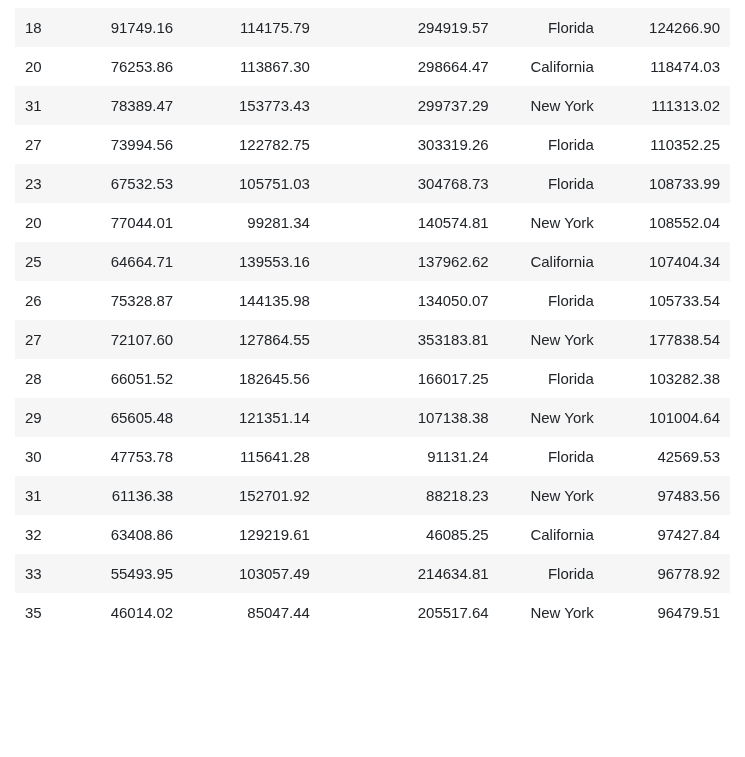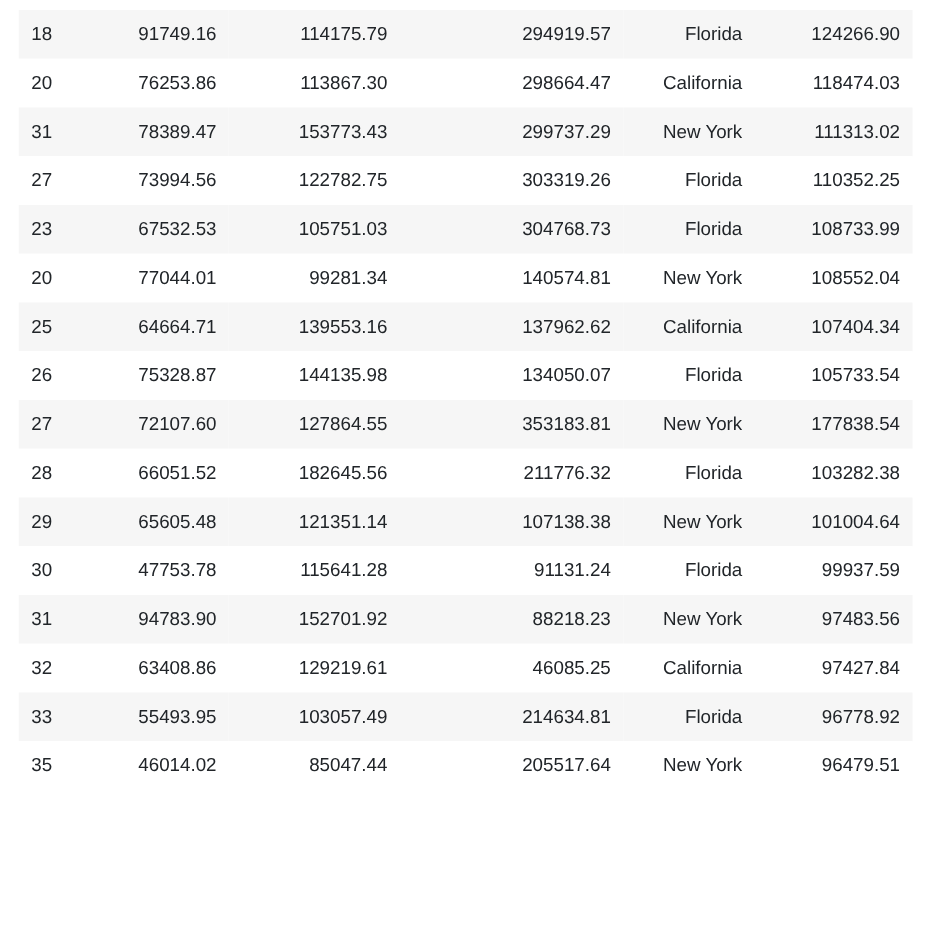--- a/index.html
+++ b/index.html
@@ -114,43 +114,43 @@
         <td class="c1">72107.60</td>
         <td class="c2">127864.55</td>
         <td class="c3">353183.81</td>
         <td class="c4">New York</td>
         <td class="c5">177838.54</td>
       </tr>
       <tr>
         <td class="idx">28</td>
         <td class="c1">66051.52</td>
         <td class="c2">182645.56</td>
-        <td class="c3">211776.32</td>
+        <td class="c3">166017.25</td>
         <td class="c4">Florida</td>
         <td class="c5">103282.38</td>
       </tr>
       <tr>
         <td class="idx">29</td>
         <td class="c1">65605.48</td>
         <td class="c2">121351.14</td>
         <td class="c3">107138.38</td>
         <td class="c4">New York</td>
         <td class="c5">101004.64</td>
       </tr>
       <tr>
         <td class="idx">30</td>
         <td class="c1">47753.78</td>
         <td class="c2">115641.28</td>
         <td class="c3">91131.24</td>
         <td class="c4">Florida</td>
-        <td class="c5">99937.59</td>
+        <td class="c5">42569.53</td>
       </tr>
       <tr>
         <td class="idx">31</td>
-        <td class="c1">94783.90</td>
+        <td class="c1">61136.38</td>
         <td class="c2">152701.92</td>
         <td class="c3">88218.23</td>
         <td class="c4">New York</td>
         <td class="c5">97483.56</td>
       </tr>
       <tr>
         <td class="idx">32</td>
         <td class="c1">63408.86</td>
         <td class="c2">129219.61</td>
         <td class="c3">46085.25</td>

